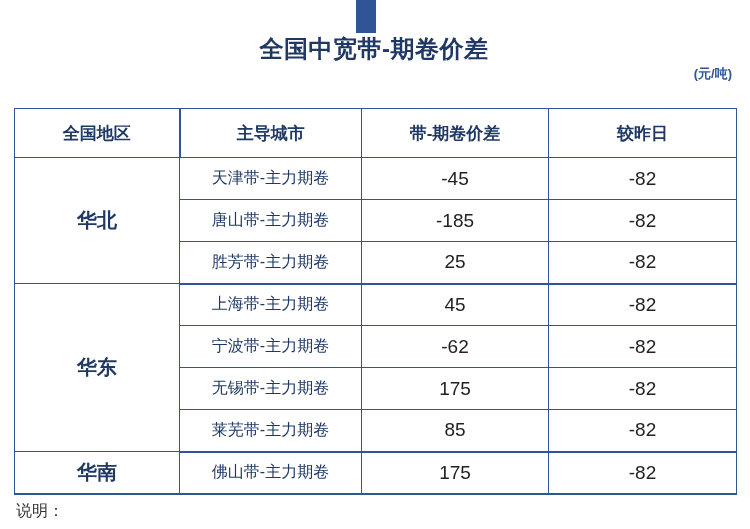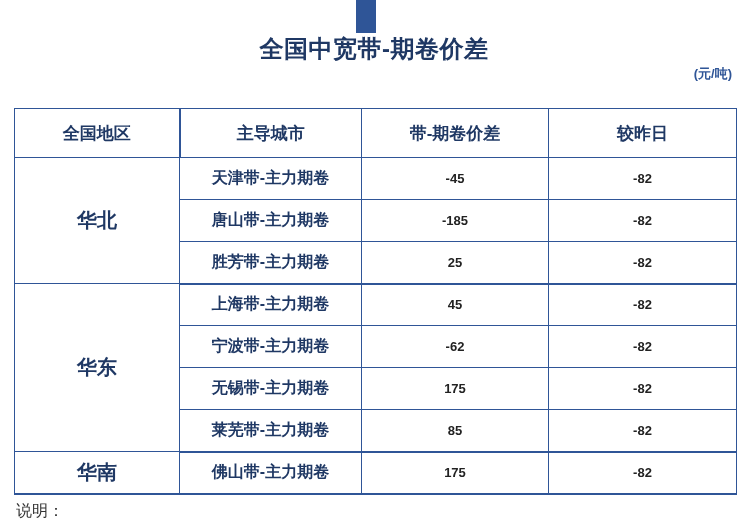--- a/index.html
+++ b/index.html
@@ -83,27 +83,27 @@
   col.c3 { width: 187px; }
   col.c4 { width: 188px; }
 
   td.region {
     font-size: 20px;
     font-weight: bold;
     color: #1f3864;
   }
   td.city {
     font-size: 16px;
-    font-weight: bold;
+    font-weight: normal;
     color: #1f3864;
   }
   td.num {
-    font-size: 13px;
+    font-size: 19px;
     color: #222222;
-    font-weight: bold;
+    font-weight: normal;
   }
   table.data tbody tr {
     height: 42px;
   }
   
   tr.group-end > td {
     border-bottom: 2px solid #2f5597;
   }
   td.region {
     border-right: 2px solid #2f5597;

